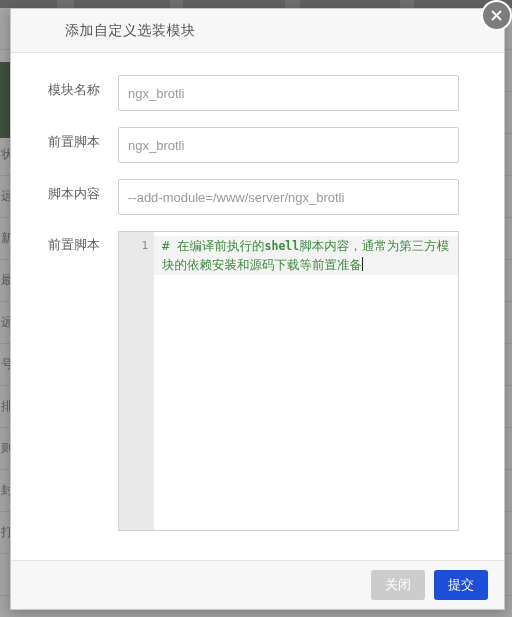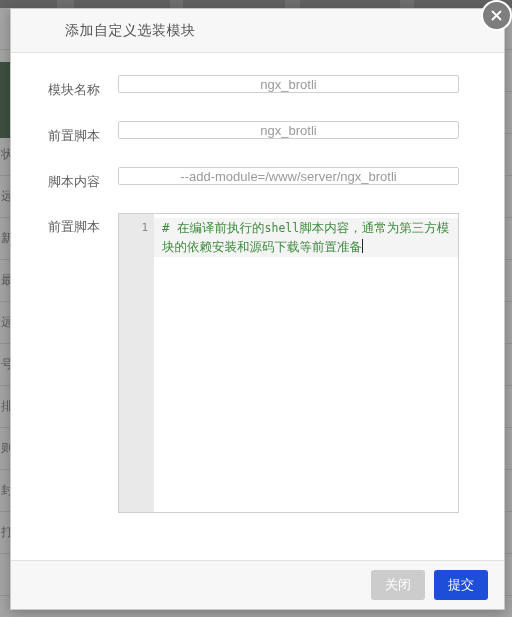--- a/index.html
+++ b/index.html
@@ -142,31 +142,30 @@
     font-size: 13px;
     color: #5f5f5f;
     line-height: 30px;
   }
   .form-label.top {
     line-height: 22px;
     padding-top: 3px;
   }
   .text-input {
     flex: 1;
-    height: 18px;
+    height: 36px;
     border: 1px solid #cfcfcf;
     border-radius: 2px;
     box-sizing: border-box;
     padding: 0 9px;
     font-size: 13px;
     color: #9a9a9a;
     font-family: "Liberation Sans", "DejaVu Sans", sans-serif;
     background: #ffffff;
     outline: none;
-    text-align: center;
   }
   .text-input::placeholder { color: #b5b5b5; }
 
   
   .editor {
     flex: 1;
     height: 300px;
     border: 1px solid #cfcfcf;
     box-sizing: border-box;
     background: #ffffff;
@@ -200,20 +199,21 @@
     font-size: 12.5px;
     line-height: 19px;
     color: #3f8a3f;
     white-space: normal;
     word-break: break-all;
     position: relative;
   }
   .code-line .kw-mono {
     font-family: "DejaVu Sans Mono", "Liberation Mono", monospace;
     font-size: 11.5px;
+    font-weight: bold;
   }
   .code-line .hash {
     font-family: "DejaVu Sans Mono", "Liberation Mono", monospace;
   }
   .caret {
     display: inline-block;
     width: 1px;
     height: 14px;
     background: #222;
     vertical-align: -2px;

